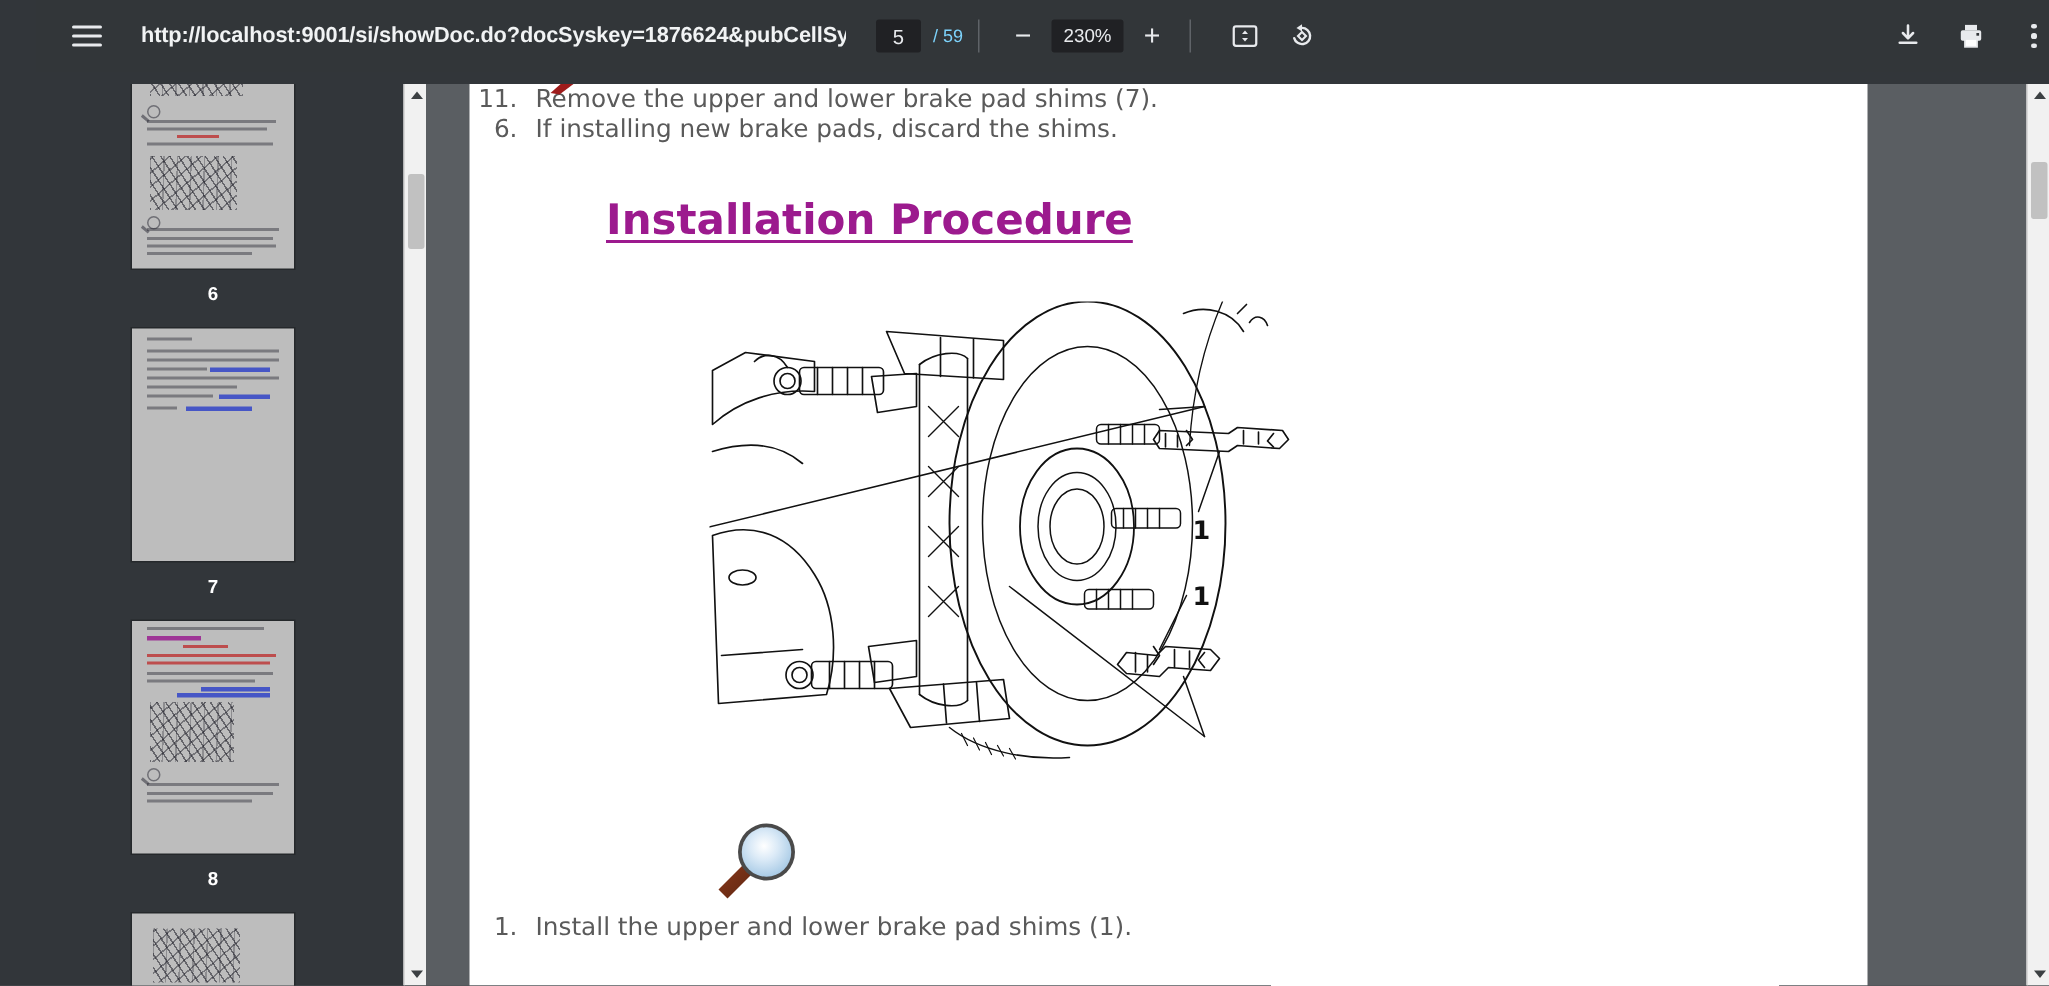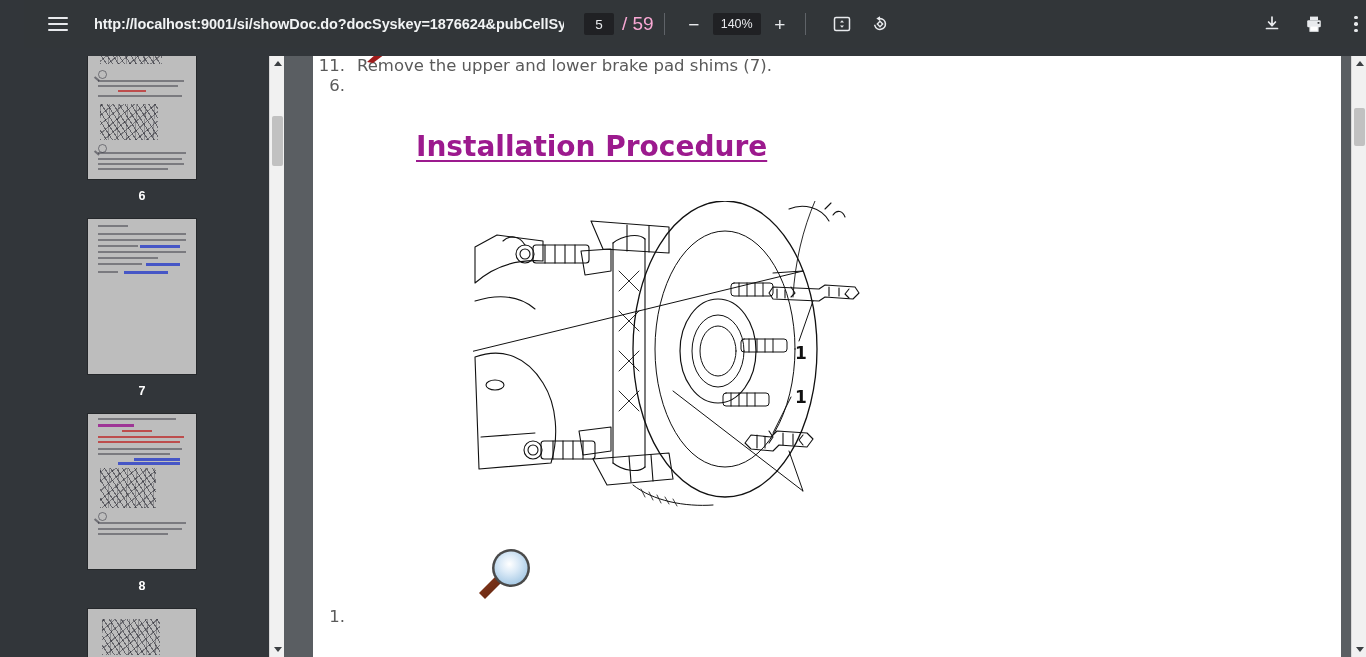--- a/index.html
+++ b/index.html
@@ -58,21 +58,21 @@
   #page-input {
     width: 30px; height: 22px;
     background: #202124;
     border: none; border-radius: 2px;
     color: #e8eaed;
     font-family: "Liberation Sans", sans-serif;
     font-size: 13.5px;
     text-align: center;
     padding: 0;
   }
-  #page-total { margin-left: 8px; color: #f9a8d4; font-size: 19px; }
+  #page-total { margin-left: 8px; color: #7dd3fc; font-size: 12px; }
   #zoomgroup { display: flex; align-items: center; margin-left: 4px; }
   .zoom-btn {
     width: 30px; height: 30px;
     display: flex; align-items: center; justify-content: center;
     cursor: pointer; border-radius: 50%;
     color: #e8eaed;
     font-size: 19px; line-height: 1;
   }
   #zoom-level {
     min-width: 48px; height: 22px;
@@ -187,21 +187,21 @@
 
   
   #docarea {
     position: absolute; top: 0; left: 284px;
     width: 1082px; height: 601px;
     background: #5a5e62;
     overflow: hidden;
   }
   #page {
     position: absolute; top: 0; left: 29px;
-    width: 1028px; height: 601px;
+    width: 932px; height: 601px;
     background: #ffffff;
   }
   #page-content {
     position: absolute; top: 0; left: 0;
     width: 1022px;
     padding: 0;
   }
   .clip-arrow {
     position: absolute; left: 52px; top: -10px;
     width: 26px; height: 18px;
@@ -279,21 +279,21 @@
 
   <div id="pagenav">
     <input id="page-input" value="5" style="">
     <span id="page-total">/ 59</span>
   </div>
 
   <div class="tb-sep"></div>
 
   <div id="zoomgroup">
     <div class="zoom-btn">−</div>
-    <div id="zoom-level">140%</div>
+    <div id="zoom-level">230%</div>
     <div class="zoom-btn">+</div>
   </div>
 
   <div class="tb-sep"></div>
 
   <div id="viewtools">
     <div class="icon-btn">
       <svg width="18" height="18" viewBox="0 0 18 18">
         <rect x="1.5" y="2.5" width="15" height="13" fill="none" stroke="#e8eaed" stroke-width="1.5" rx="1.5"></rect>
         <path d="M9 5.3 L11 7.6 L7 7.6 Z" fill="#e8eaed"></path>
@@ -419,24 +419,25 @@
           </svg>
         </div>
 
         <ol class="steps" id="steps-top">
             <li>
               <span class="num">11.</span>
               <span class="txt">Remove the upper and lower brake pad shims (7).</span>
             </li>
             <li>
               <span class="num">6.</span>
+              <span class="txt">If installing new brake pads, discard the shims.</span>
             </li>
           </ol>
 
-        <div style="padding-left:12px;">
+        <div style="padding-left:0;">
           <div id="heading">Installation Procedure</div>
         </div>
 
         <div id="figure-wrap">
           <div id="figure">
             <svg width="420" height="310" viewBox="0 0 420 310" fill="none" stroke="#111" stroke-width="1.1" stroke-linejoin="round" stroke-linecap="round">
 
               <ellipse cx="252" cy="148" rx="92" ry="148" stroke="#111" stroke-width="1.3"></ellipse>
               <ellipse cx="252" cy="148" rx="70" ry="118" stroke="#111" stroke-width="1"></ellipse>
 
@@ -541,20 +542,21 @@
             </defs>
             <path d="M6 50 L26 30 L32 36 L12 56 Z" fill="url(#handlegrad)" transform="translate(0,-4)"></path>
             <circle cx="38" cy="21" r="19" fill="#4a4a4a"></circle>
             <circle cx="38" cy="21" r="16.5" fill="url(#lensgrad)"></circle>
           </svg>
         </div>
 
         <ol class="steps" id="steps-bottom">
             <li>
               <span class="num">1.</span>
+              <span class="txt">Install the upper and lower brake pad shims (1).</span>
             </li>
           </ol>
       </div>
     </div>
 
     <div id="main-scroll">
       <div class="sb-arrow up">
         <div class="arrow-tri up"></div>
       </div>
       <div id="main-thumb"></div>

